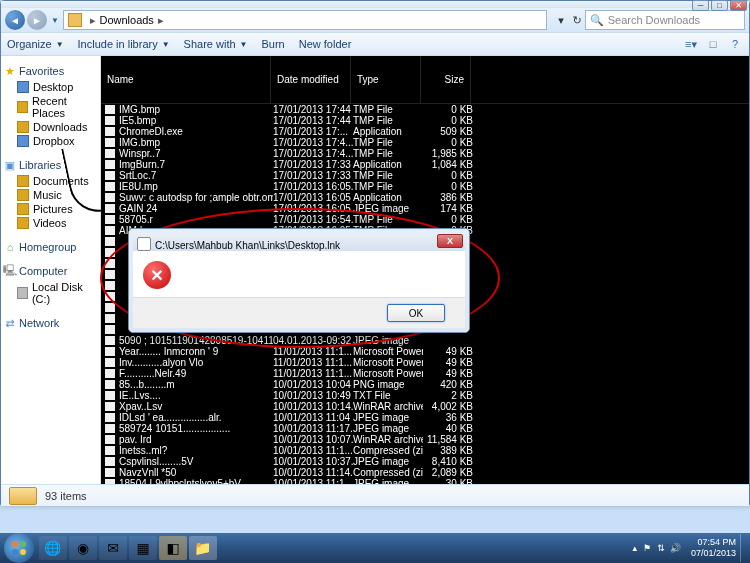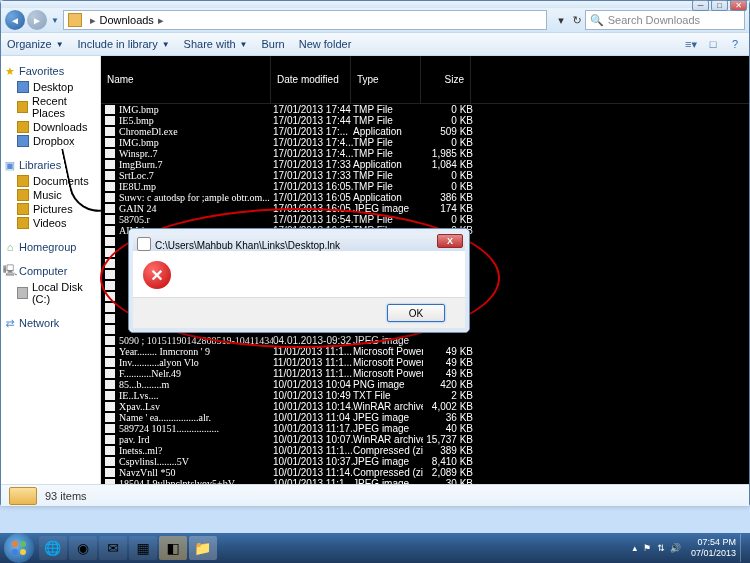--- a/index.html
+++ b/index.html
@@ -42,21 +42,21 @@
 
 .filepane { flex: 1; background: #000; color: #fff; overflow: hidden; position: relative; }
 .filehdr { display: flex; background: #000; color: #fff; font-size: 10px; border-bottom: 1px solid #222; }
 .filehdr div { padding: 18px 6px; border-right: 1px solid #222; }
 .col-name { width: 170px; }
 .col-date { width: 80px; }
 .col-type { width: 70px; }
 .col-size { width: 50px; text-align: right; }
 .filerow { display: flex; align-items: center; font-size: 10px; height: 11px; padding: 0 4px; color: #fff; }
 .filerow .ic { width: 10px; height: 9px; margin-right: 4px; background: #f0f0f0; }
-.filerow .n { width: 154px; overflow: hidden; white-space: nowrap; filter: blur(0.4px); font-family: Liberation Serif, serif; }
+.filerow .n { width: 154px; overflow: hidden; white-space: nowrap; filter: blur(0.4px); }
 .filerow .d { width: 80px; overflow: hidden; white-space: nowrap; filter: blur(0.4px); }
 .filerow .t { width: 70px; overflow: hidden; white-space: nowrap; filter: blur(0.4px); }
 .filerow .s { width: 50px; text-align: right; }
 
 .status { height: 22px; background: linear-gradient(180deg,#f5f9fd,#e9f2fb); border-top: 1px solid #d0dfee; display: flex; align-items: center; padding: 0 8px; color: #333; }
 .status .fic { width: 28px; height: 18px; background: linear-gradient(180deg,#fadf9c,#e9b74e); border: 1px solid #c09030; border-radius: 2px; margin-right: 8px; }
 
 
 .taskbar { position: absolute; left: 0; bottom: 0; width: 100%; height: 30px; background: linear-gradient(180deg,#3d6fa8 0%,#2b5280 50%,#1e3a5f 100%); display: flex; align-items: center; padding: 0 4px; }
 .start { width: 30px; height: 30px; border-radius: 50%; background: radial-gradient(circle at 40% 40%,#6db4f0,#1a4a80); display: flex; align-items: center; justify-content: center; margin-right: 4px; }
@@ -409,38 +409,38 @@
           </div>
           <div class="filerow">
             <div class="ic"></div>
             <div class="n">Xpav..Lsv</div>
             <div class="d">10/01/2013 10:14...</div>
             <div class="t">WinRAR archive</div>
             <div class="s">4,002 KB</div>
           </div>
           <div class="filerow">
             <div class="ic"></div>
-            <div class="n">Name ' ea................alr.</div>
+            <div class="n">IDLsd ' ea................alr.</div>
             <div class="d">10/01/2013 11:04</div>
             <div class="t">JPEG image</div>
             <div class="s">36 KB</div>
           </div>
           <div class="filerow">
             <div class="ic"></div>
             <div class="n">589724 10151.................</div>
             <div class="d">10/01/2013 11:17...</div>
             <div class="t">JPEG image</div>
             <div class="s">40 KB</div>
           </div>
           <div class="filerow">
             <div class="ic"></div>
             <div class="n">pav. Ird</div>
             <div class="d">10/01/2013 10:07...</div>
             <div class="t">WinRAR archive</div>
-            <div class="s">15,737 KB</div>
+            <div class="s">11,584 KB</div>
           </div>
           <div class="filerow">
             <div class="ic"></div>
             <div class="n">Inetss..ml?</div>
             <div class="d">10/01/2013 11:1...</div>
             <div class="t">Compressed (zipp...</div>
             <div class="s">389 KB</div>
           </div>
           <div class="filerow">
             <div class="ic"></div>

